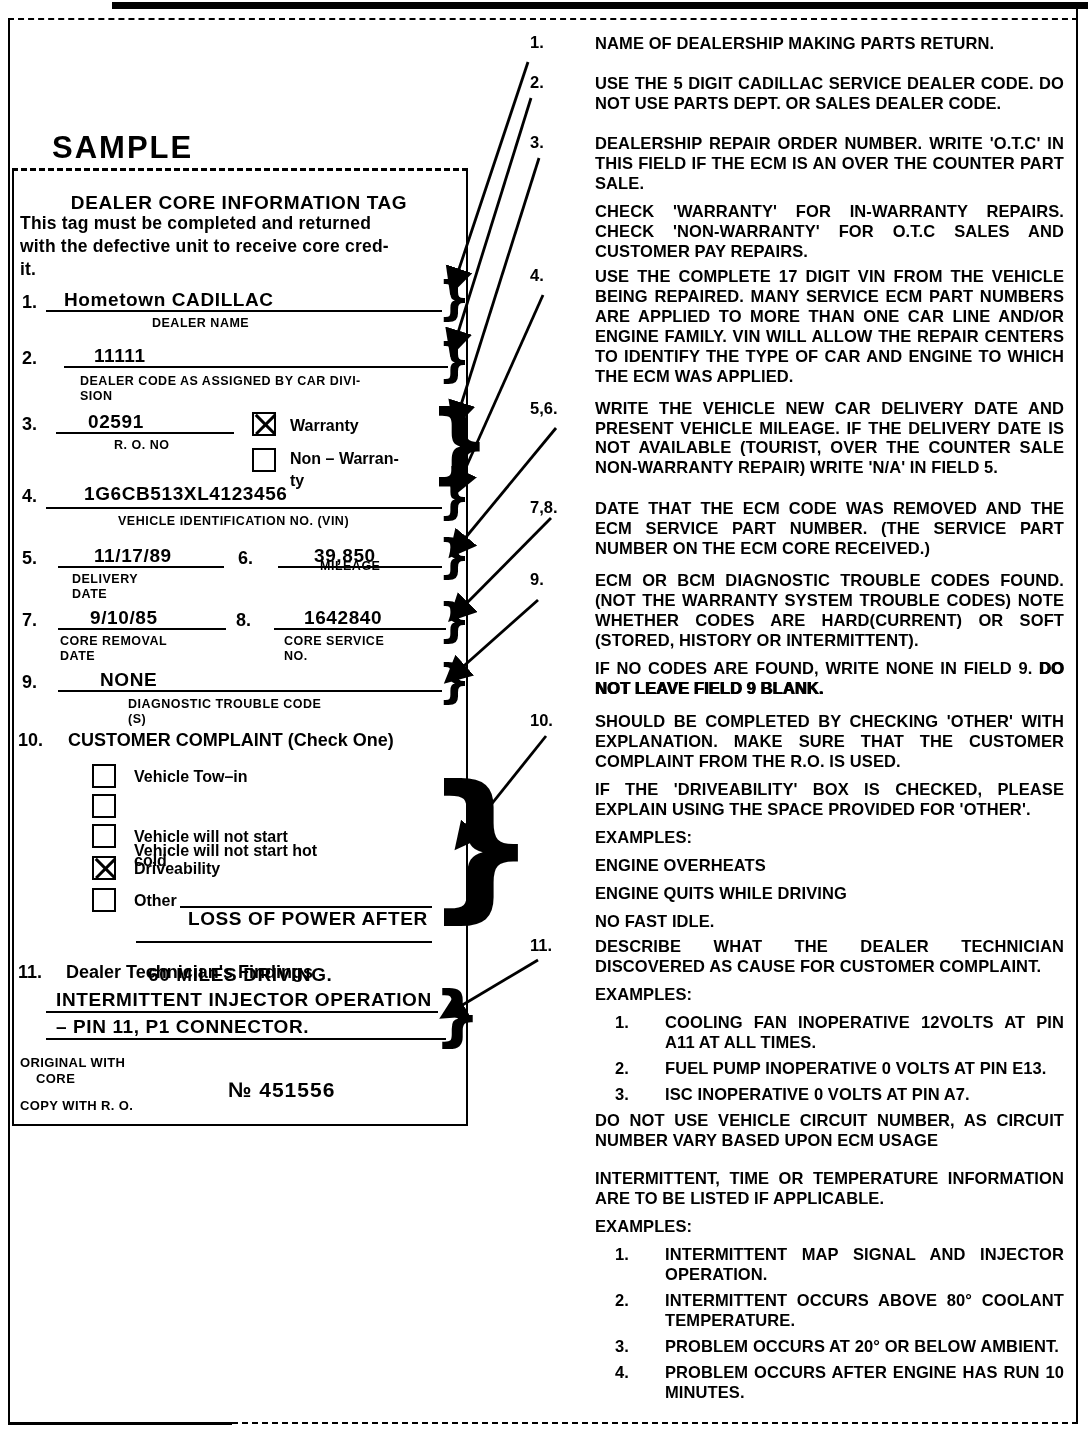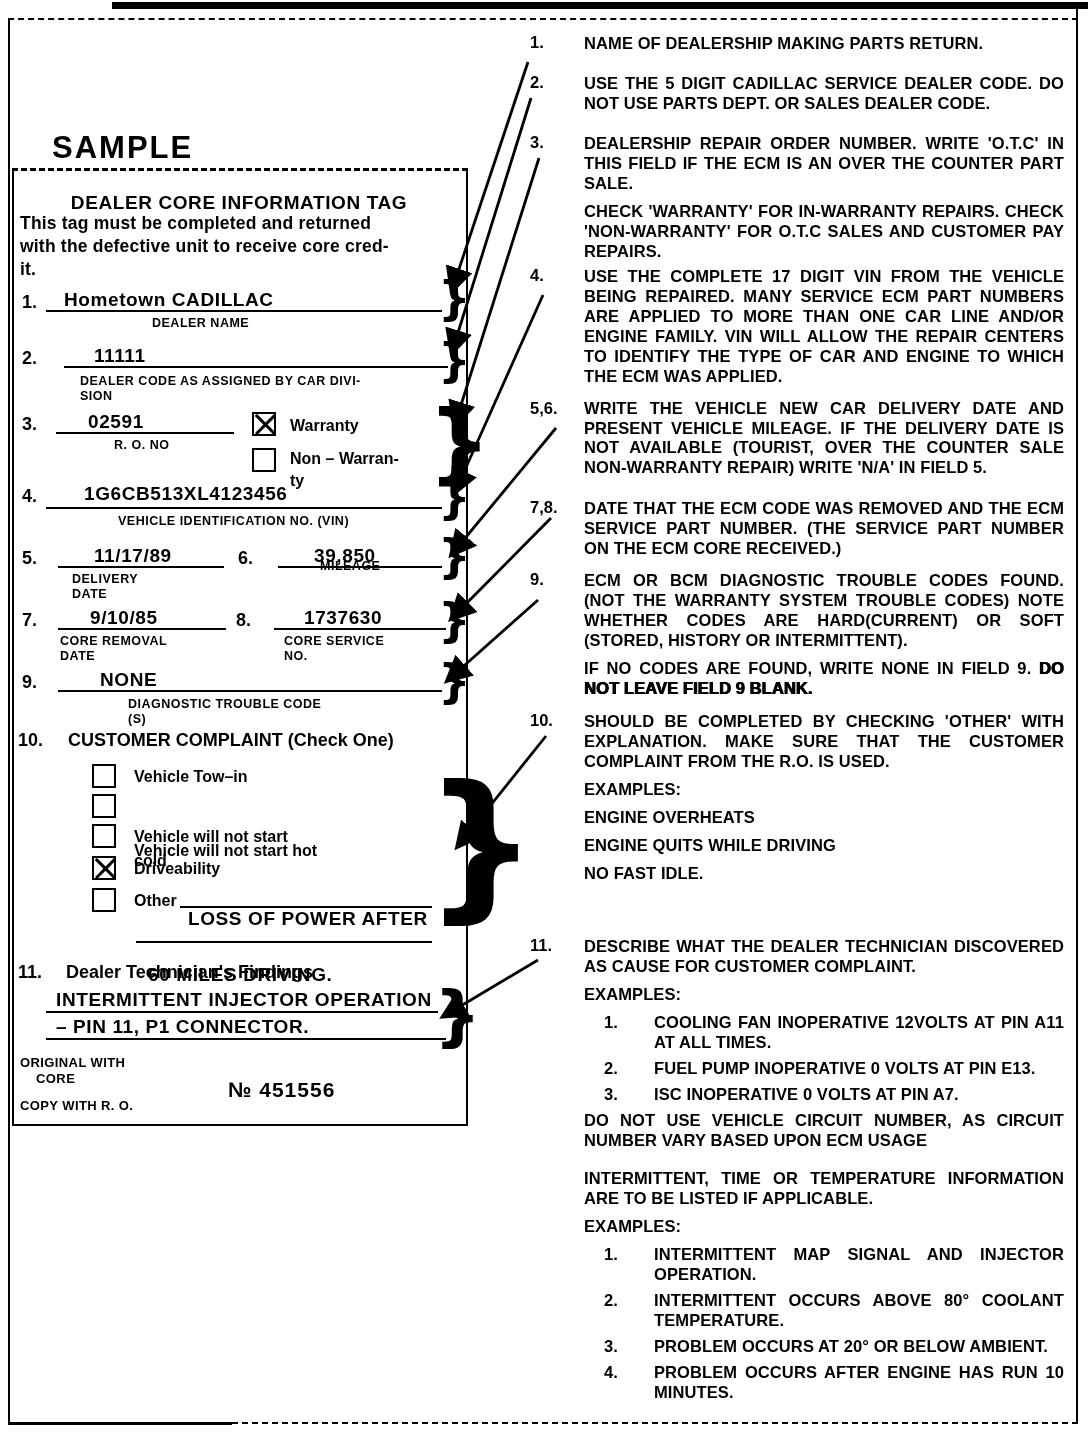--- a/index.html
+++ b/index.html
@@ -20,21 +20,21 @@
   .cb{width:20px;height:20px;border:2.5px solid #000;background:#fff;}
   .cb.checked::before,.cb.checked::after{content:"";position:absolute;left:-2px;top:8.5px;width:27px;height:2.5px;background:#000;}
   .cb.checked::before{transform:rotate(45deg);}
   .cb.checked::after{transform:rotate(-45deg);}
   .opt{font-size:16px;font-weight:bold;line-height:24px;white-space:pre-line;}
   .small{font-size:13px;font-weight:bold;letter-spacing:.4px;line-height:16px;white-space:pre-line;}
   .serial{font-size:21px;font-weight:bold;letter-spacing:1px;}
   .brace{position:absolute;font-family:"DejaVu Sans",sans-serif;font-weight:bold;line-height:1;transform:translateY(-50%);}
   .instr{position:absolute;left:530px;width:534px;display:flex;}
   .inum{width:54px;flex:none;font-size:16.5px;font-weight:bold;}
-  .itext{flex:1;font-size:16.5px;font-weight:bold;line-height:20px;text-align:justify;letter-spacing:.1px;}
+  .itext{flex:1;font-size:16.5px;font-weight:bold;line-height:20px;text-align:justify;letter-spacing:.1px;margin-left:11px;}
   .itext p{margin:0 0 8px 0;}
   .itext p:last-child{margin-bottom:0;}
   .xbold{text-shadow:.7px 0 #000,-.3px 0 #000;}
   .sub{display:flex;margin:0 0 6px 0;padding-left:20px;}
   .snum{width:50px;flex:none;}
   .stext{flex:1;text-align:justify;}
   .notep{margin-left:70px;}
   .gap18{margin-top:18px !important;}
   .figcap{font-size:16px;font-weight:bold;margin-top:39px;}
   svg.arrows{position:absolute;left:0;top:0;pointer-events:none;}
@@ -113,21 +113,21 @@
   <div class="abs val" style="left:314px;top:545px;">39,850</div>
   <div class="abs uline" style="left:278px;top:566px;width:164px;"></div>
   <div class="abs lbl" style="left:320px;top:559px;text-align:center;">MILEAGE</div>
 
   <div class="abs num" style="left:22px;top:610px;">7.</div>
   <div class="abs val" style="left:90px;top:607px;">9/10/85</div>
   <div class="abs uline" style="left:58px;top:628px;width:168px;"></div>
   <div class="abs lbl" style="left:60px;top:634px;">CORE REMOVAL
 DATE</div>
   <div class="abs num" style="left:236px;top:610px;">8.</div>
-  <div class="abs val" style="left:304px;top:607px;">1737630</div>
+  <div class="abs val" style="left:304px;top:607px;">1642840</div>
   <div class="abs uline" style="left:274px;top:628px;width:172px;"></div>
   <div class="abs lbl" style="left:284px;top:634px;">CORE SERVICE
 NO.</div>
 
   <div class="abs num" style="left:22px;top:672px;">9.</div>
   <div class="abs val" style="left:100px;top:669px;">NONE</div>
   <div class="abs uline" style="left:58px;top:690px;width:384px;"></div>
   <div class="abs lbl" style="left:128px;top:697px;">DIAGNOSTIC TROUBLE CODE
 (S)</div>
 
@@ -222,20 +222,21 @@
     <div class="itext">
       <p>ECM OR BCM DIAGNOSTIC TROUBLE CODES FOUND. (NOT THE WARRANTY SYSTEM TROUBLE CODES) NOTE WHETHER CODES ARE HARD(CURRENT) OR SOFT (STORED, HISTORY OR INTERMITTENT).</p>
       <p><span>IF NO CODES ARE FOUND, WRITE NONE IN FIELD 9.  </span><span class="xbold">DO NOT LEAVE FIELD 9 BLANK.</span></p>
     </div>
   </div>
 
   <div class="instr" style="top:711px;">
     <div class="inum">10.</div>
     <div class="itext">
       <p>SHOULD BE COMPLETED BY CHECKING 'OTHER' WITH EXPLANATION.  MAKE SURE THAT THE CUSTOMER COMPLAINT FROM THE R.O. IS USED.</p>
+      <p>IF THE 'DRIVEABILITY' BOX IS CHECKED, PLEASE EXPLAIN USING THE SPACE PROVIDED FOR 'OTHER'.</p>
       <p>EXAMPLES:</p>
       <p>ENGINE OVERHEATS</p>
       <p>ENGINE QUITS WHILE DRIVING</p>
       <p>NO FAST IDLE.</p>
     </div>
   </div>
 
   <div class="instr" style="top:936px;">
     <div class="inum">11.</div>
     <div class="itext">

